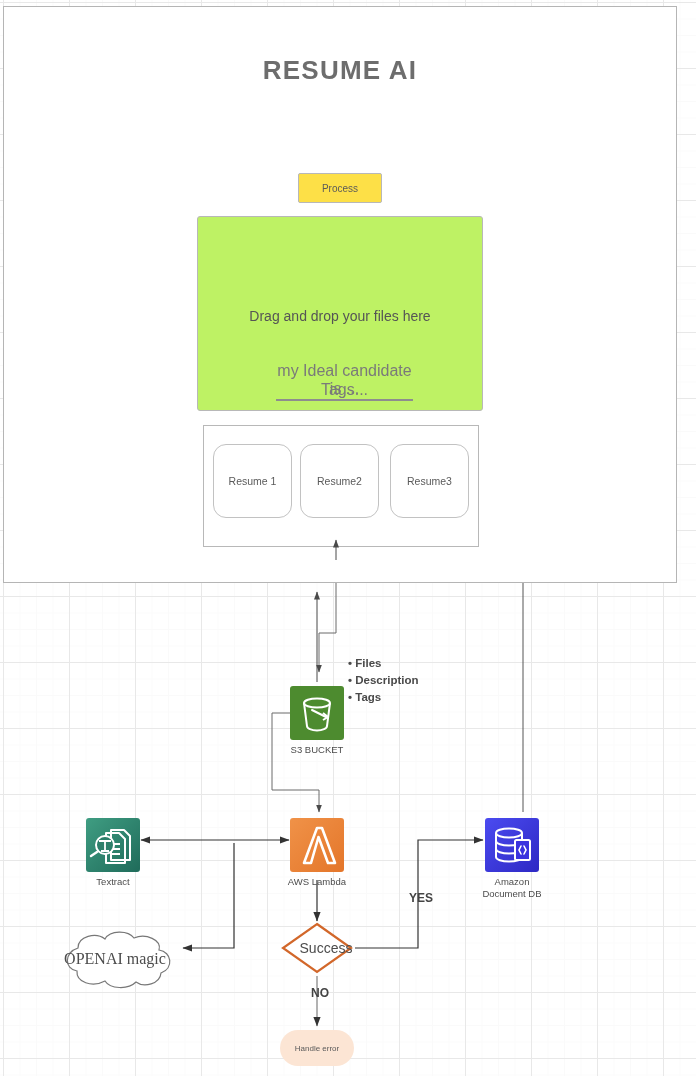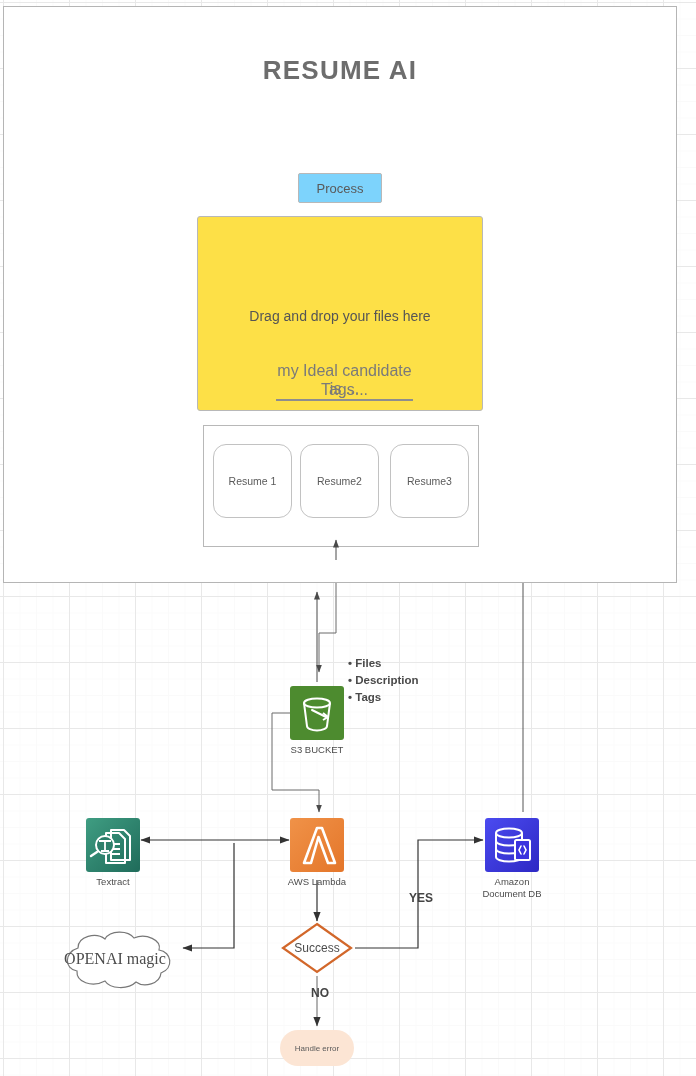--- a/index.html
+++ b/index.html
@@ -57,40 +57,40 @@
     color: #6d6d6d;
   }
 
   .process-btn {
     position: absolute;
     left: 294px;
     top: 166px;
     width: 82px;
     height: 28px;
     border: 1px solid #b8b8b8;
-    background: #7dd3fc;
+    background: #fde047;
     border-radius: 2px;
-    font-size: 13px;
+    font-size: 10px;
     color: #5a5a5a;
     display: flex;
     align-items: center;
     justify-content: center;
     font-family: "Liberation Sans", sans-serif;
     cursor: pointer;
   }
 
   .dropzone {
     position: absolute;
     left: 193px;
     top: 209px;
     width: 284px;
     height: 193px;
     border: 1px solid #b8b8b8;
     border-radius: 3px;
-    background: #fde047;
+    background: #bef264;
   }
   .dropzone-label {
     position: absolute;
     left: 0;
     top: 91px;
     width: 100%;
     text-align: center;
     font-size: 14px;
     color: #555555;
   }
@@ -197,28 +197,28 @@
     z-index: 5;
     width: 72px;
     height: 52px;
   }
   .diamond-shape {
     width: 100%;
     height: 100%;
   }
   .diamond-text {
     position: absolute;
-    left: 0;
+    left: 9px;
     top: 0;
     width: 100%;
     height: 100%;
     display: flex;
     align-items: center;
     justify-content: center;
-    font-size: 12px;
+    font-size: 14px;
     color: #4c4c4c;
   }
 
   
   .cloud {
     position: absolute;
     z-index: 5;
     width: 134px;
     height: 62px;
   }

